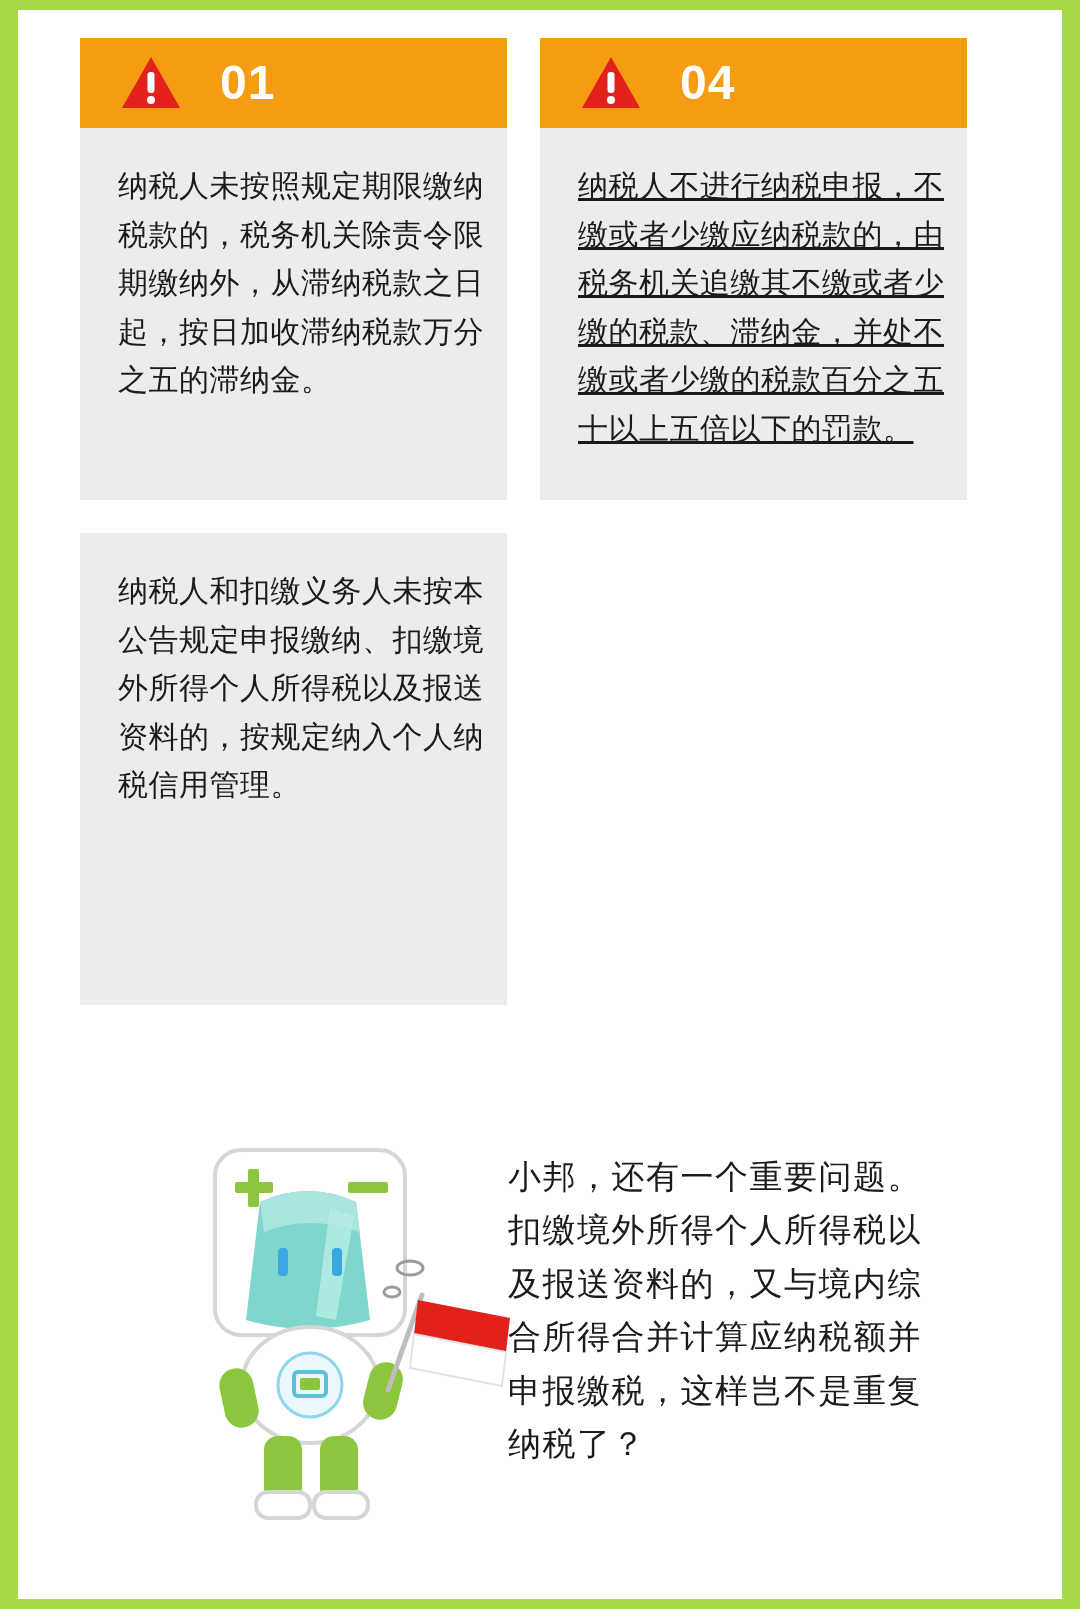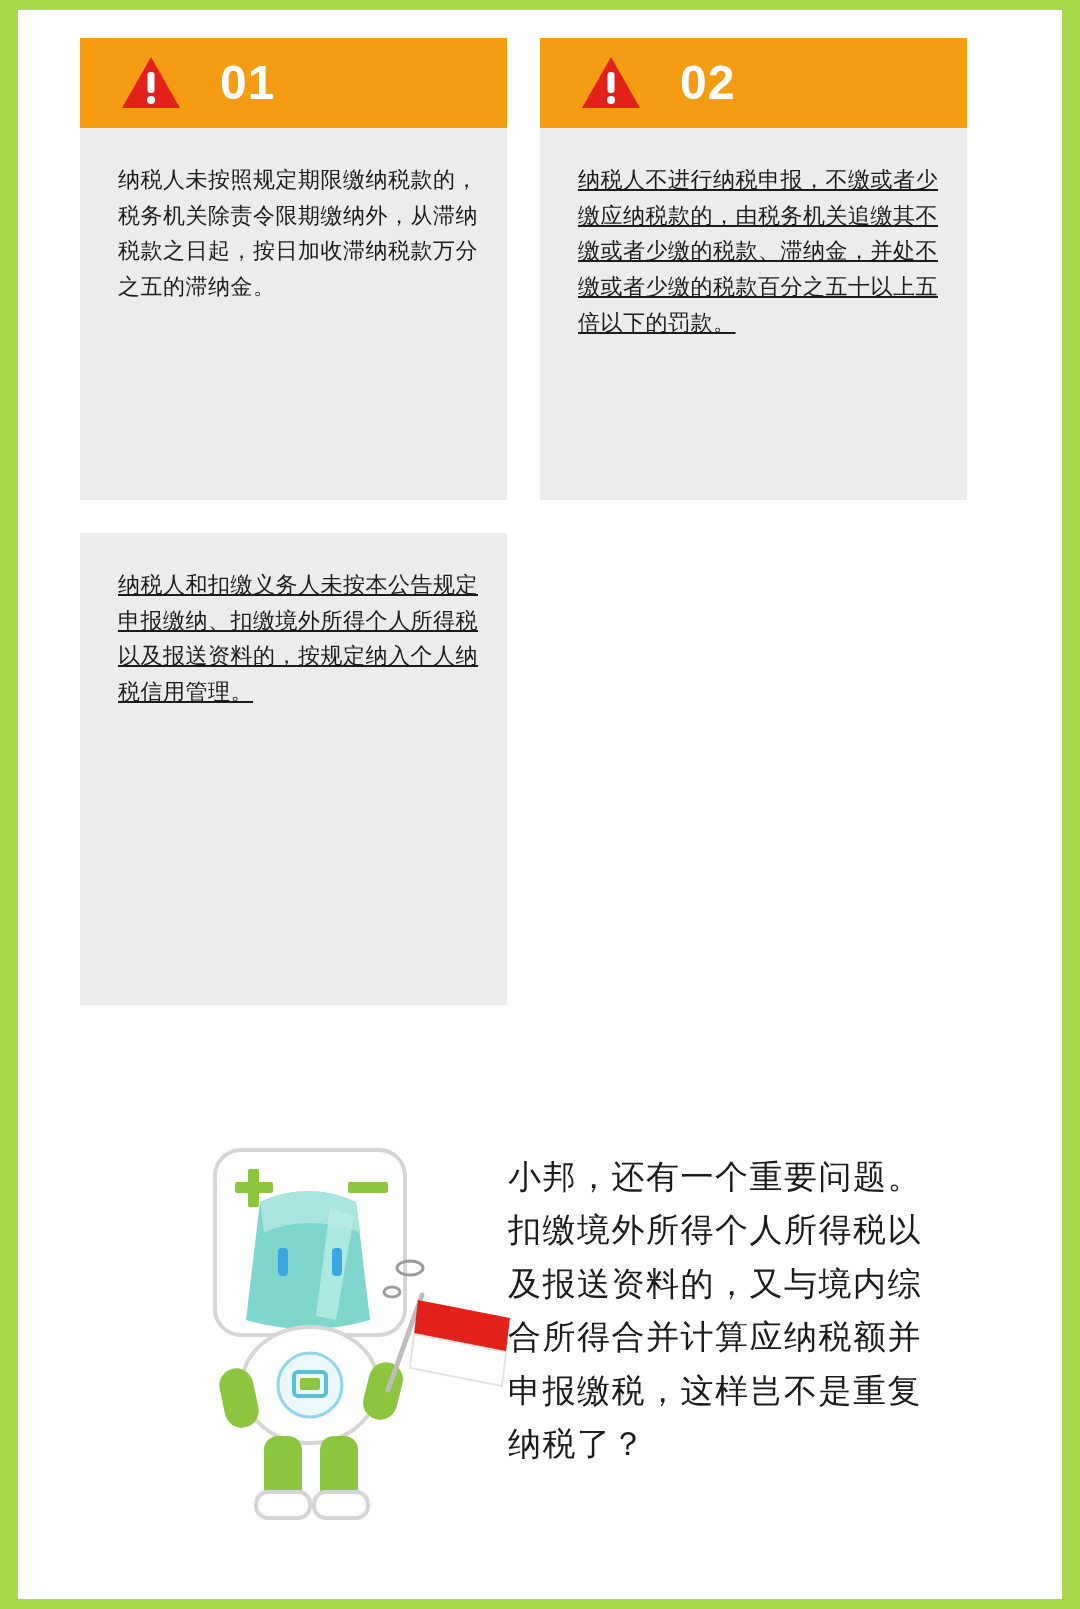--- a/index.html
+++ b/index.html
@@ -80,30 +80,30 @@
   .card-num {
     color: #ffffff;
     font-size: 48px;
     font-weight: bold;
     letter-spacing: 1px;
     margin-left: 38px;
     line-height: 1;
   }
   .card-body {
     padding: 34px 16px 38px 38px;
-    font-size: 22px;
+    font-size: 30px;
     line-height: 1.62;
     color: #1b1b1b;
     letter-spacing: 0.5px;
     font-family: "DejaVu Sans", "Liberation Sans", sans-serif;
   }
   .card.tall-1 .card-body { min-height: 300px; }
   .card.tall-2 .card-body { min-height: 300px; text-decoration: underline; }
   .card.tall-3 .card-body { min-height: 400px; }
-  .card.tall-4 .card-body { min-height: 400px; text-decoration: underline; }
+  .card.tall-4 .card-body { min-height: 400px; }
 
   
   .bottom {
     position: absolute;
     left: 0;
     top: 1110px;
     width: 1080px;
     height: 470px;
   }
   .robot {
@@ -146,21 +146,21 @@
       <div class="card-body">纳税人未按照规定期限缴纳税款的，税务机关除责令限期缴纳外，从滞纳税款之日起，按日加收滞纳税款万分之五的滞纳金。</div>
     </div>
 
     <div class="card tall-2">
       <div class="card-head">
         <svg class="warn-icon" viewBox="0 0 62 56">
           <path d="M31 2 L60 53 L2 53 Z" fill="#e1211a"></path>
           <rect x="27.5" y="17" width="7" height="21" rx="3" fill="#ffffff"></rect>
           <circle cx="31" cy="45" r="4" fill="#ffffff"></circle>
         </svg>
-        <div class="card-num">02</div>
+        <div class="card-num">04</div>
       </div>
       <div class="card-body">纳税人不进行纳税申报，不缴或者少缴应纳税款的，由税务机关追缴其不缴或者少缴的税款、滞纳金，并处不缴或者少缴的税款百分之五十以上五倍以下的罚款。</div>
     </div>
 
 
     <div class="card tall-4">
       <div class="card-body">纳税人和扣缴义务人未按本公告规定申报缴纳、扣缴境外所得个人所得税以及报送资料的，按规定纳入个人纳税信用管理。</div>
     </div>
 
   </div>

